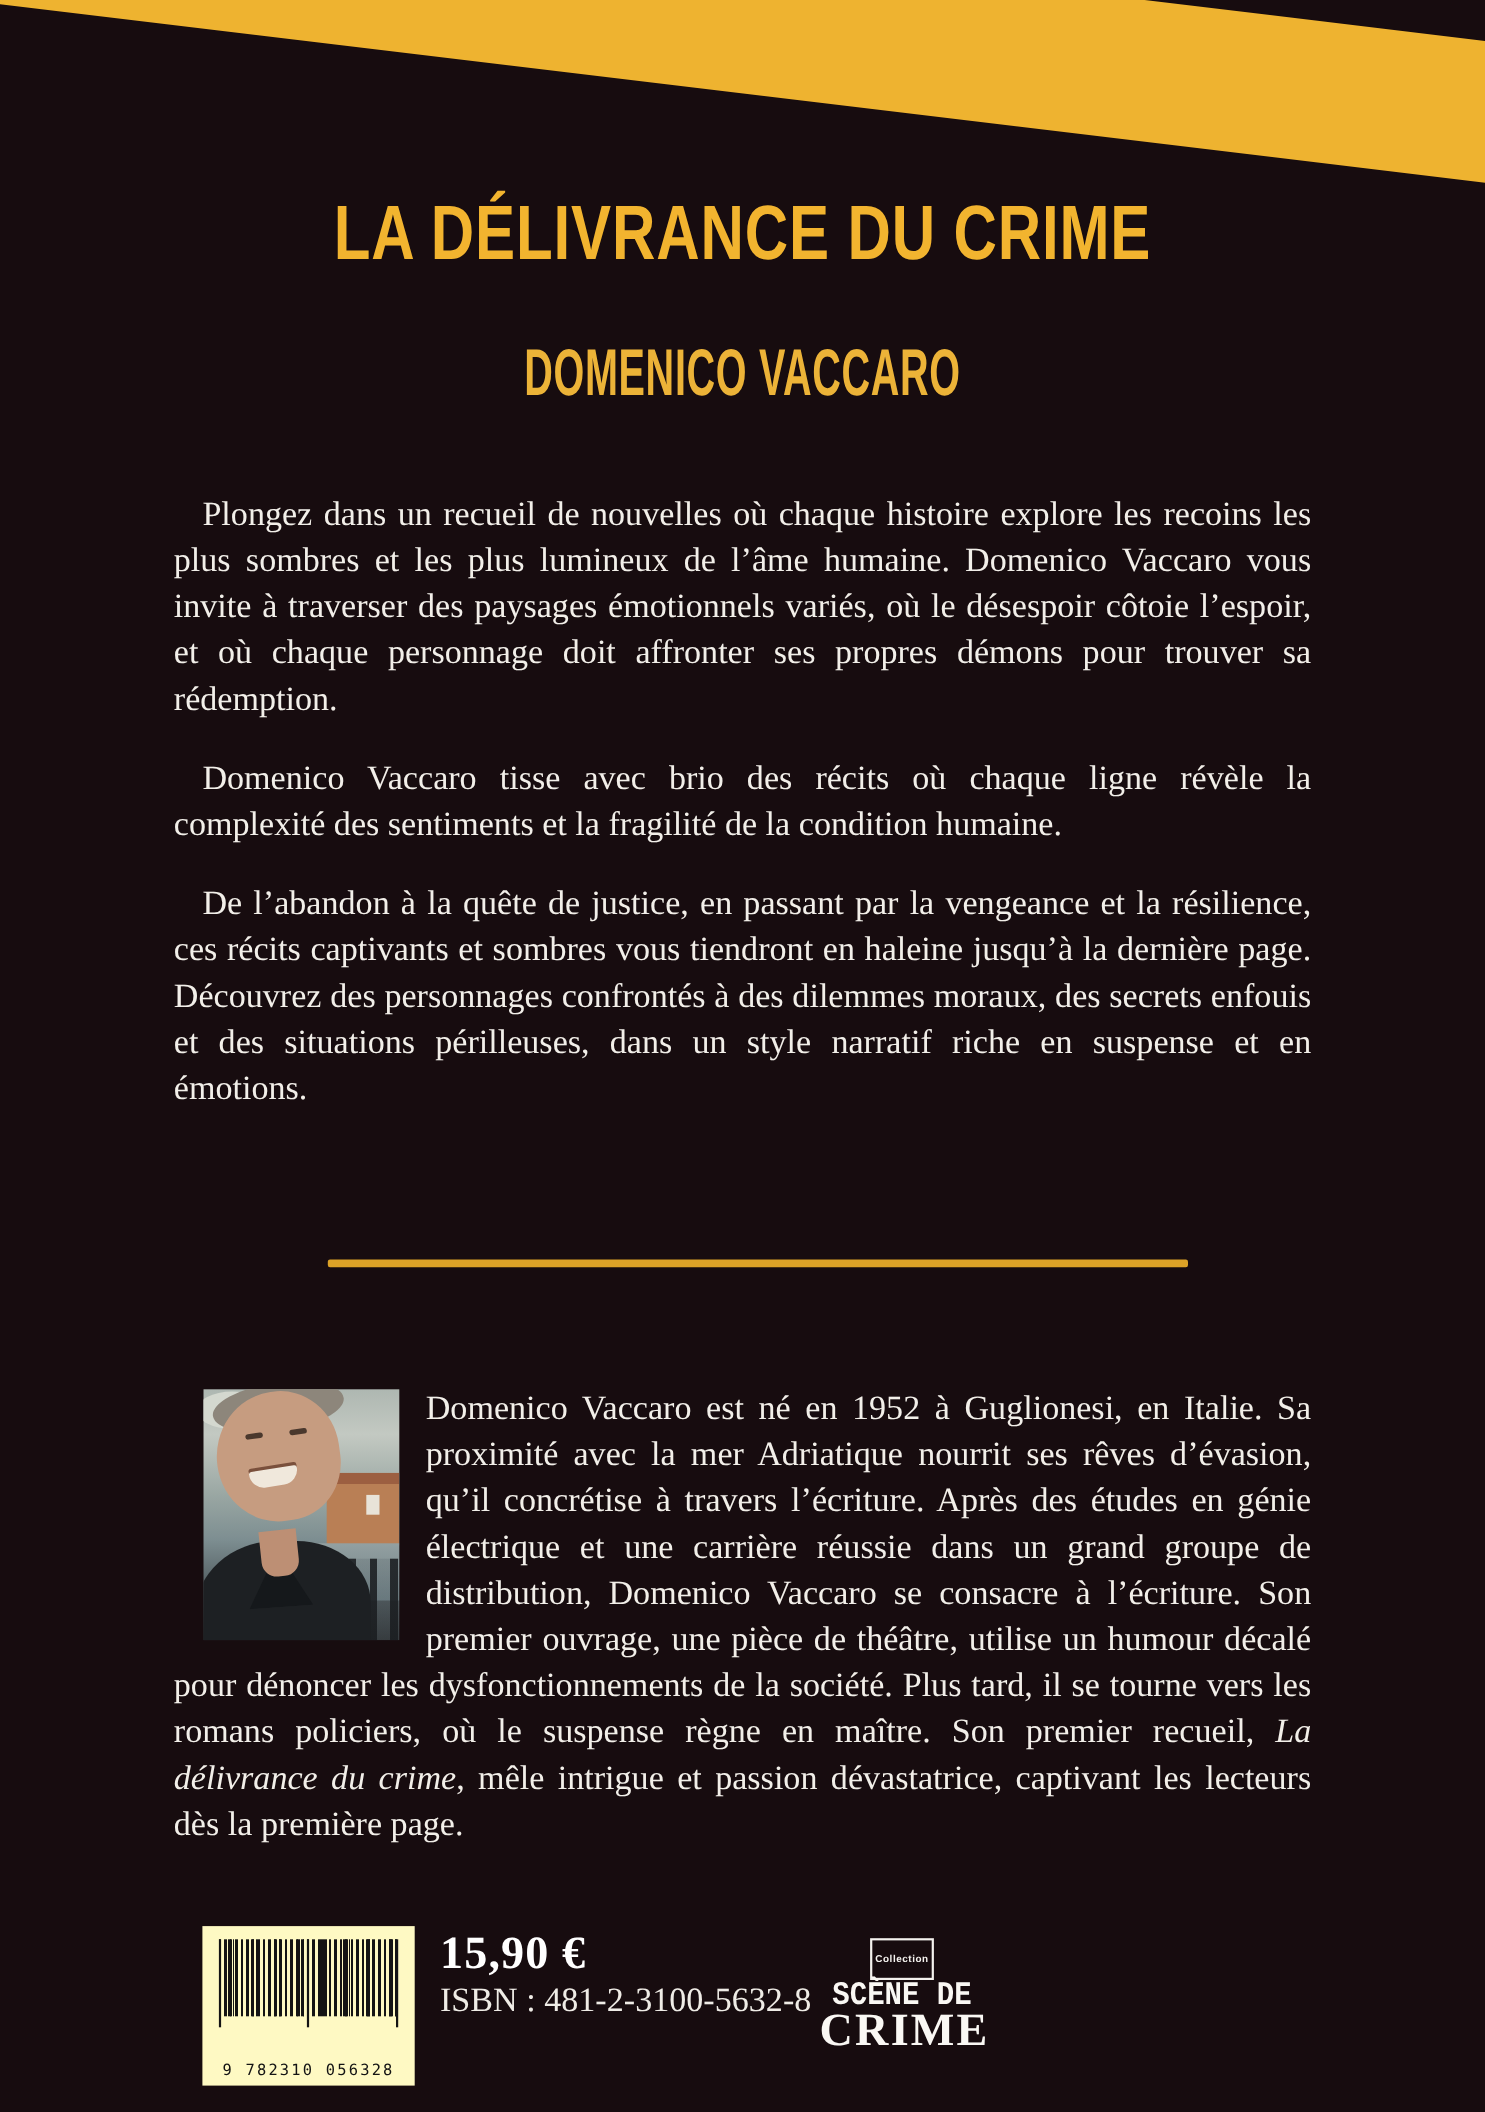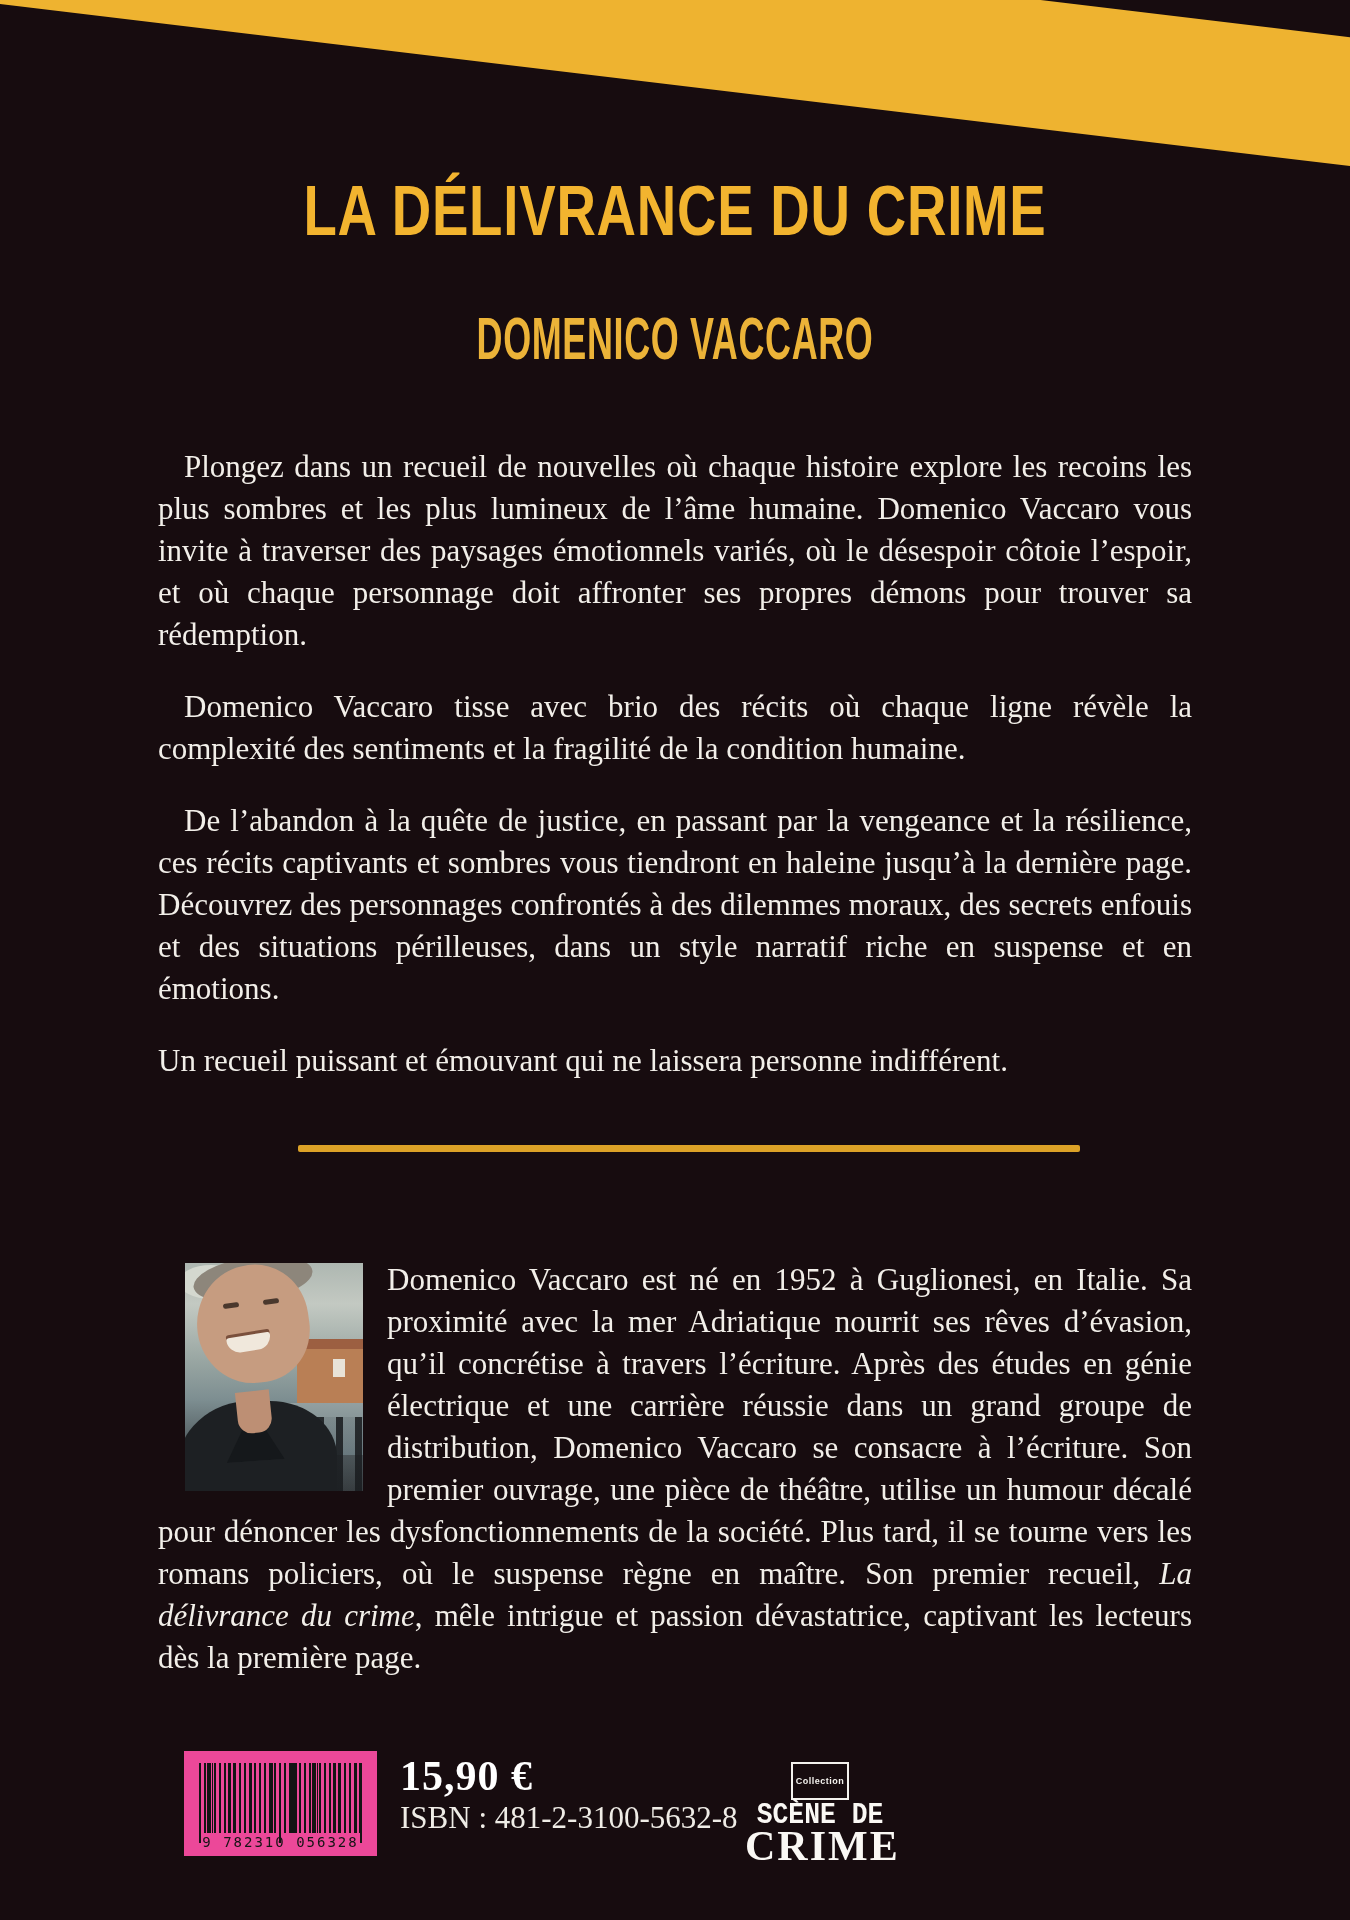--- a/index.html
+++ b/index.html
@@ -70,22 +70,22 @@
   .photo .neck{
     position:absolute;left:52px;bottom:58px;width:34px;height:42px;background:#bd8f74;
     border-radius:0 0 14px 14px;transform:rotate(-6deg);z-index:1;
   }
   .photo .collar{
     position:absolute;left:40px;bottom:30px;width:58px;height:52px;background:#15181b;
     clip-path:polygon(0 100%,50% 0,100% 100%);transform:rotate(-4deg);
   }
   
   .barcode{
-    position:absolute;left:184px;top:1751px;width:193px;height:105px;
-    background:#ec4899;
+    position:absolute;left:184px;top:1751px;width:193px;height:145px;
+    background:#fef9c3;
   }
   .bars{
     position:absolute;left:15px;right:15px;top:12px;height:70px;
     background:
       repeating-linear-gradient(90deg,#141414 0 2px,transparent 2px 5px),
       repeating-linear-gradient(90deg,transparent 0 8px,#141414 8px 11px,transparent 11px 13px,#141414 13px 14px,transparent 14px 21px);
   }
   .guard{position:absolute;top:12px;width:2px;height:80px;background:#141414;}
   .guard.g1{left:15px;} .guard.g2{left:95px;} .guard.g3{right:15px;}
   .digits{
@@ -125,21 +125,20 @@
 
   <div class="band"></div>
 
   <div class="title">LA DÉLIVRANCE DU CRIME</div>
   <div class="author">DOMENICO VACCARO</div>
 
   <div class="synopsis">
     <p class="indent">Plongez dans un recueil de nouvelles où chaque histoire explore les recoins les plus sombres et les plus lumineux de l’âme humaine. Domenico Vaccaro vous invite à traverser des paysages émotionnels variés, où le désespoir côtoie l’espoir, et où chaque personnage doit affronter ses propres démons pour trouver sa rédemption.</p>
     <p class="indent">Domenico Vaccaro tisse avec brio des récits où chaque ligne révèle la complexité des sentiments et la fragilité de la condition humaine.</p>
     <p class="indent">De l’abandon à la quête de justice, en passant par la vengeance et la résilience, ces récits captivants et sombres vous tiendront en haleine jusqu’à la dernière page. Découvrez des personnages confrontés à des dilemmes moraux, des secrets enfouis et des situations périlleuses, dans un style narratif riche en suspense et en émotions.</p>
-    <p>Un recueil puissant et émouvant qui ne laissera personne indifférent.</p>
   </div>
 
   <div class="divider"></div>
 
   <div class="bio">
     <div class="photo">
       <div class="dome"></div>
       <div class="building"></div>
       <div class="window"></div>
       <div class="water"></div>

